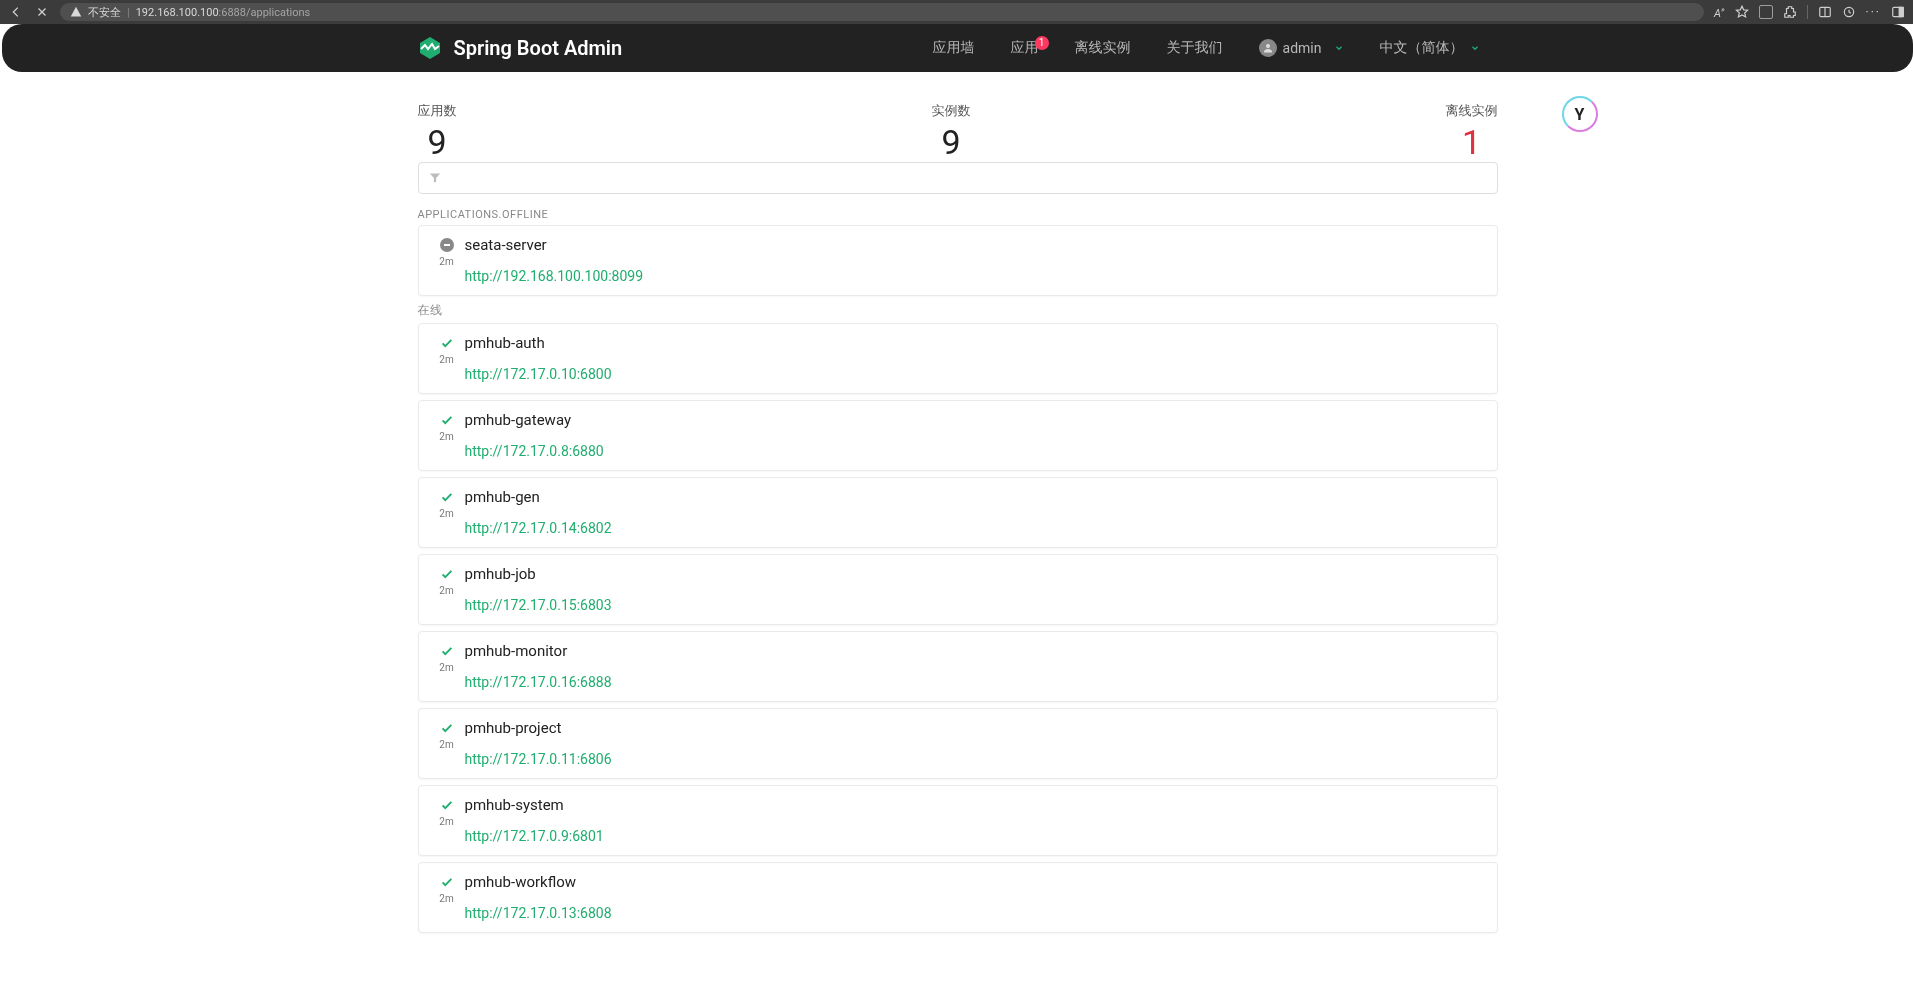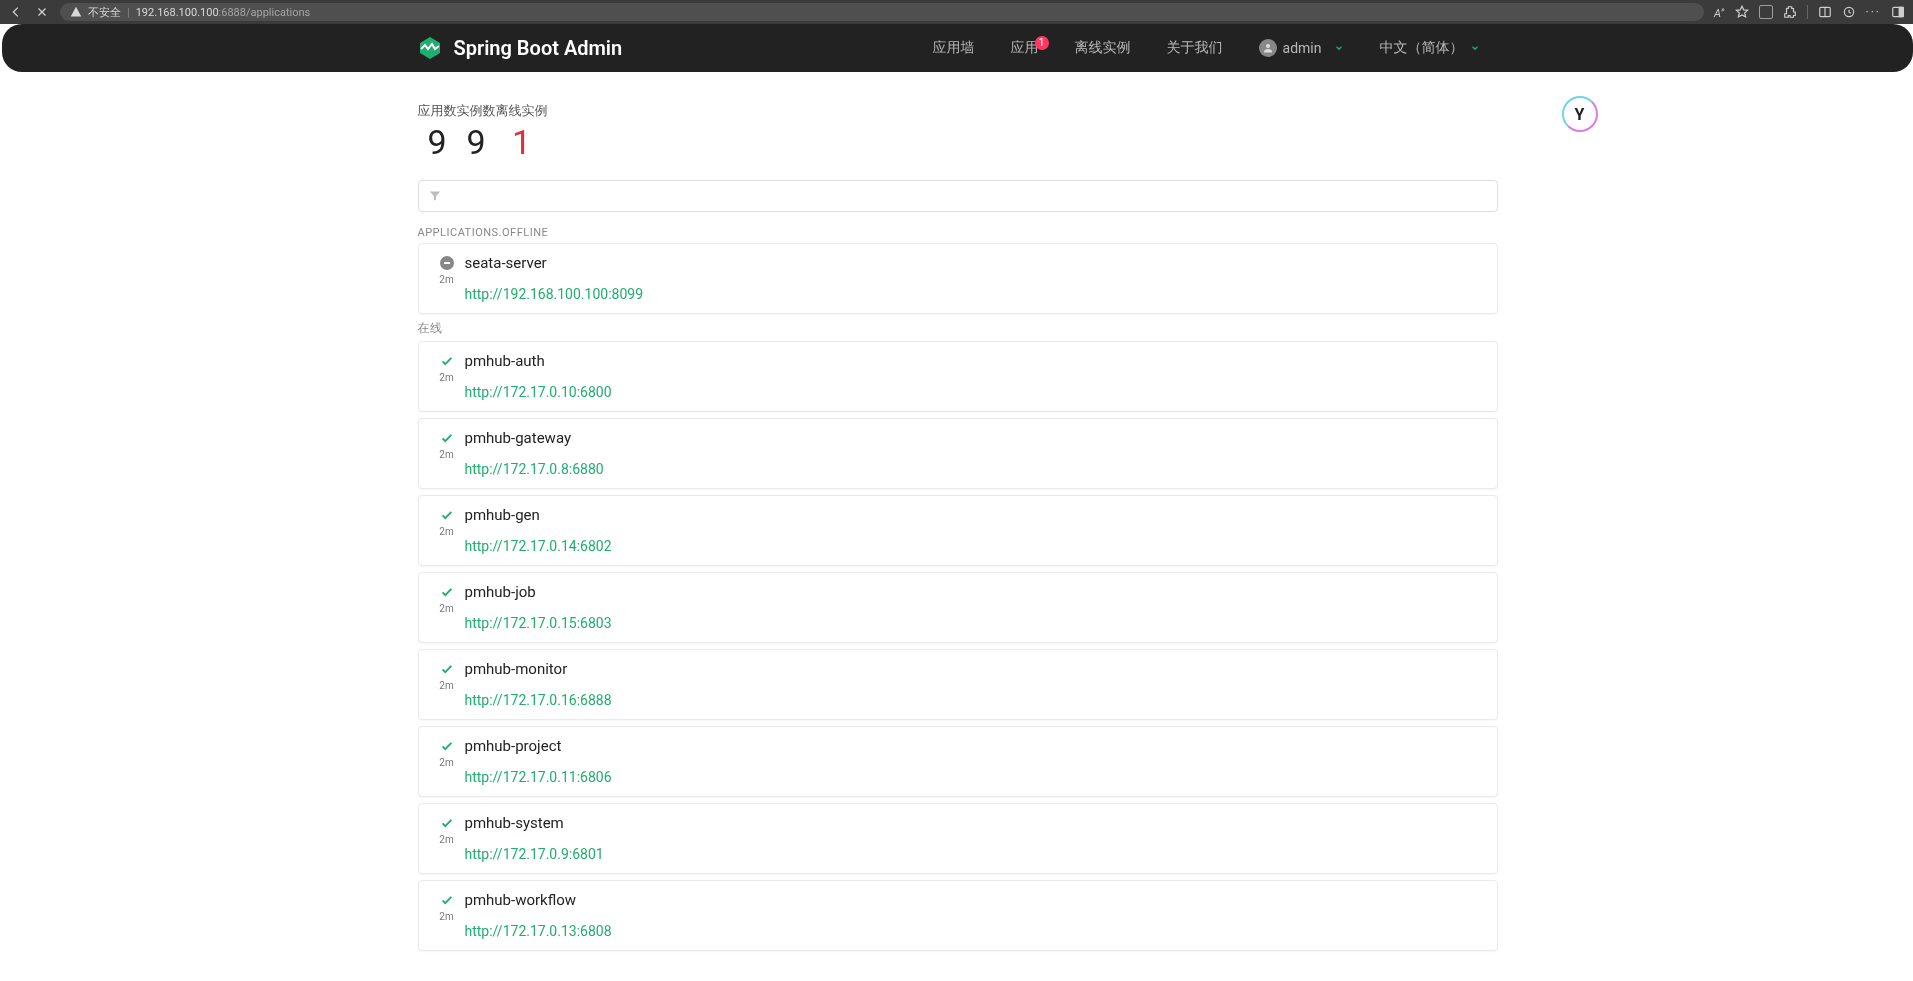--- a/index.html
+++ b/index.html
@@ -57,21 +57,21 @@
     padding: 0 3px;
   }
   .user-item { display: flex; align-items: center; gap: 6px; }
   .user-avatar {
     width: 18px; height: 18px; border-radius: 50%; background: #888;
     display: inline-flex; align-items: center; justify-content: center;
   }
 
   
   .content { width: 1080px; margin: 0 auto; padding-top: 30px; position: relative; }
-  .stats-row { display: flex; justify-content: flex-start; text-align: center; margin-bottom: 18px; }
+  .stats-row { display: flex; justify-content: space-between; text-align: center; }
   .stat-label { font-size: 13px; color: #555; }
   .stat-value { font-size: 34px; font-weight: 400; color: #222; margin-top: 2px; }
   .stat-value.red { color: #e03140; }
 
   
   .filter-box {
     border: 1px solid #dedede; border-radius: 4px; height: 32px;
     display: flex; align-items: center; padding: 0 10px; margin-bottom: 14px;
   }
   .filter-icon { color: #bdbdbd; }

